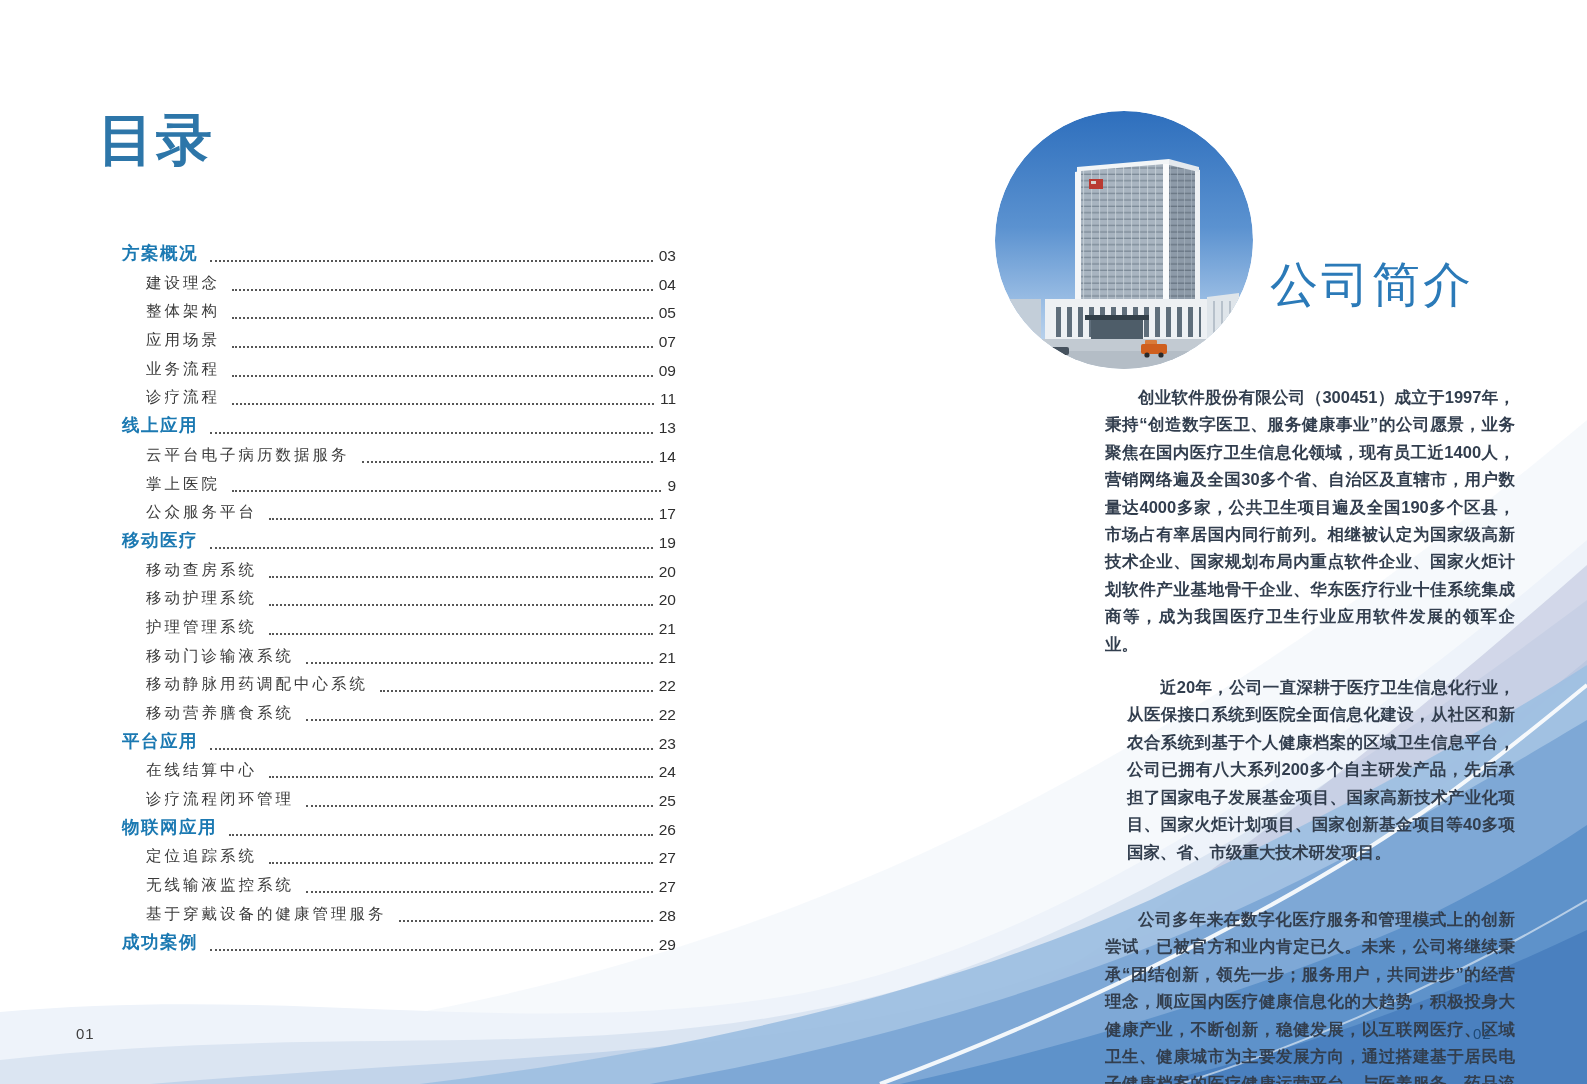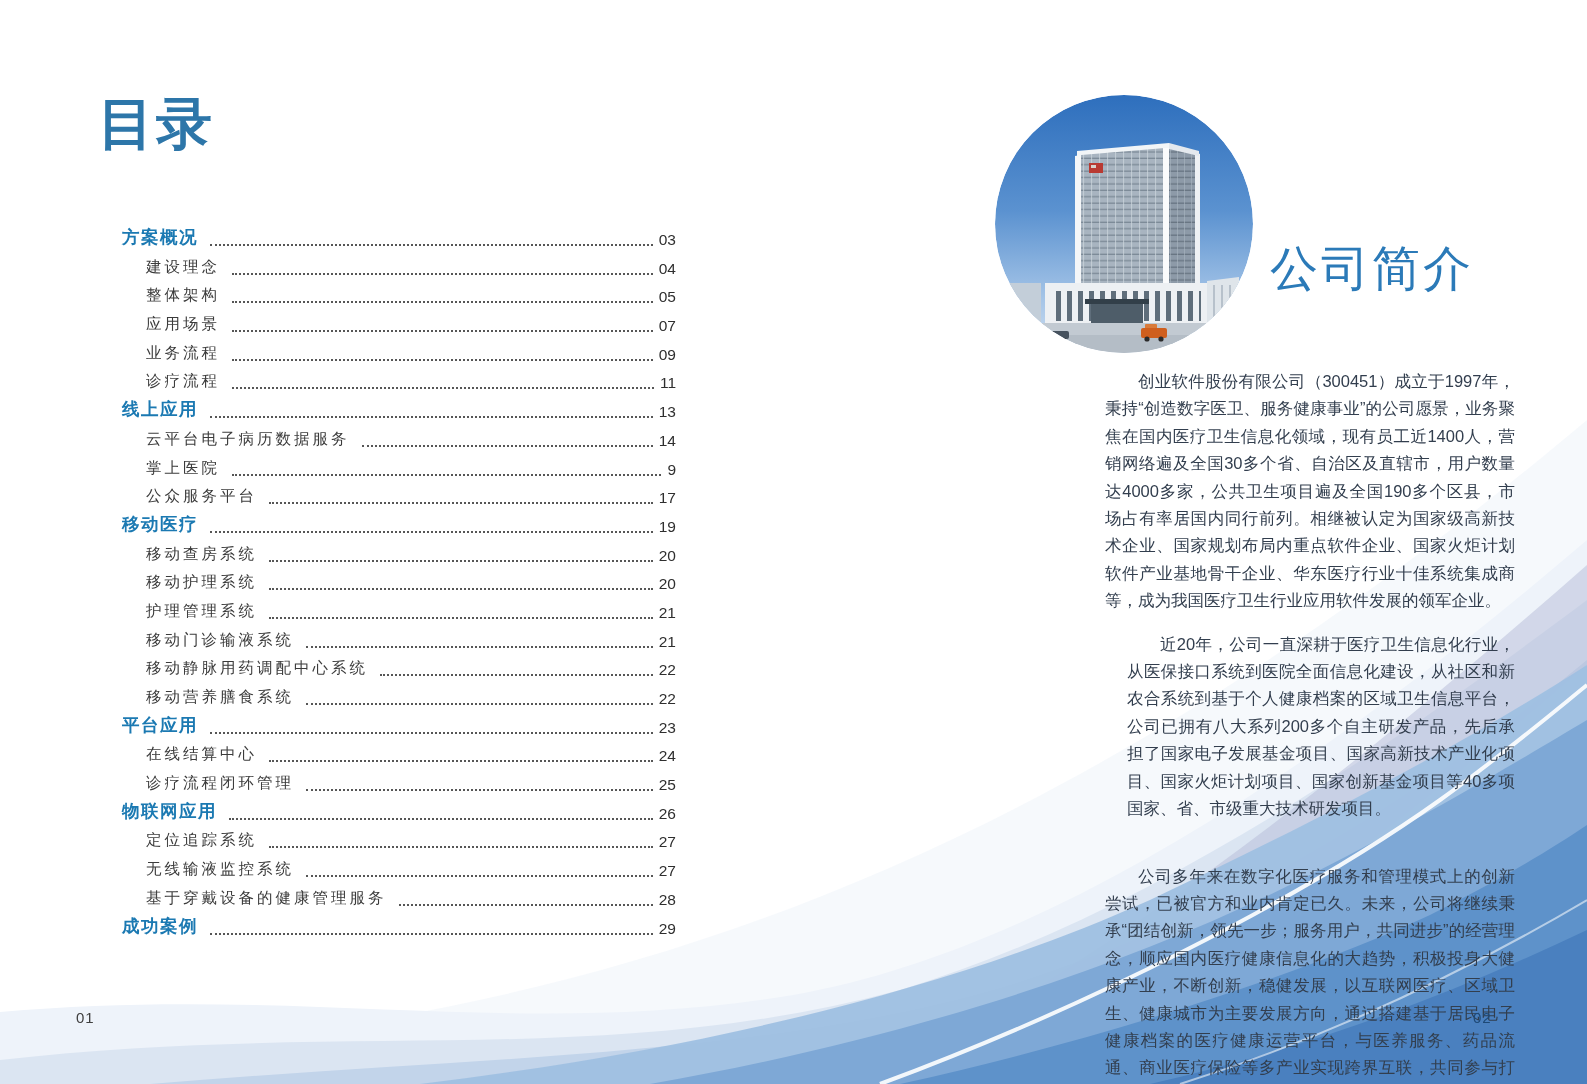--- a/index.html
+++ b/index.html
@@ -1,21 +1,21 @@
 <!DOCTYPE html>
 <html><head>
 <meta charset="utf-8">
 <style>
   html,body{margin:0;padding:0;}
   body{
     width:1587px;height:1084px;position:relative;overflow:hidden;background:#ffffff;
     font-family:"Liberation Sans","DejaVu Sans",sans-serif;
   }
   .bg-waves{position:absolute;left:0;top:0;width:1587px;height:1084px;z-index:0;}
-  .page{position:absolute;top:0;height:968px;z-index:1;}
+  .page{position:absolute;top:16px;height:968px;z-index:1;}
   .page-left{left:0;width:793px;}
   .page-right{left:793px;width:794px;}
 
   
   .toc-title{
     position:absolute;left:98px;top:92px;margin:0;
     font-size:56px;line-height:1.15;font-weight:700;color:#2d76a9;letter-spacing:2px;
   }
   .toc-list{position:absolute;left:122px;top:224px;width:554px;}
   .toc-row{display:flex;align-items:flex-end;height:24px;margin-bottom:4.7px;}
@@ -35,21 +35,21 @@
     position:absolute;left:202px;top:95px;width:258px;height:258px;border-radius:50%;
     overflow:hidden;
   }
   .photo-circle svg{display:block;width:258px;height:258px;}
   .intro-title{
     position:absolute;left:477px;top:240px;margin:0;
     font-size:48px;line-height:1.2;font-weight:500;color:#2b7ab8;letter-spacing:3px;
   }
   .intro-text{position:absolute;left:312px;top:368px;width:410px;}
   .intro-para{
-    margin:0;font-size:16.5px;line-height:27.4px;font-weight:400;color:#323e4e;
+    margin:0;font-size:16.5px;line-height:27.4px;font-weight:700;color:#323e4e;
     text-align:justify;text-indent:2em;
   }
   .intro-para.p1{margin-top:16px;margin-left:22px;}
   .intro-para.p2{margin-top:40px;}
 </style>
 </head>
 <body>
 
 <svg class="bg-waves" viewBox="0 0 1587 1084" preserveAspectRatio="none" aria-hidden="true">
   <path d="M300,1032 C700,975 1100,830 1587,420 L1587,1084 L300,1084 Z" fill="#f5f8fc" opacity="0.85"></path>

